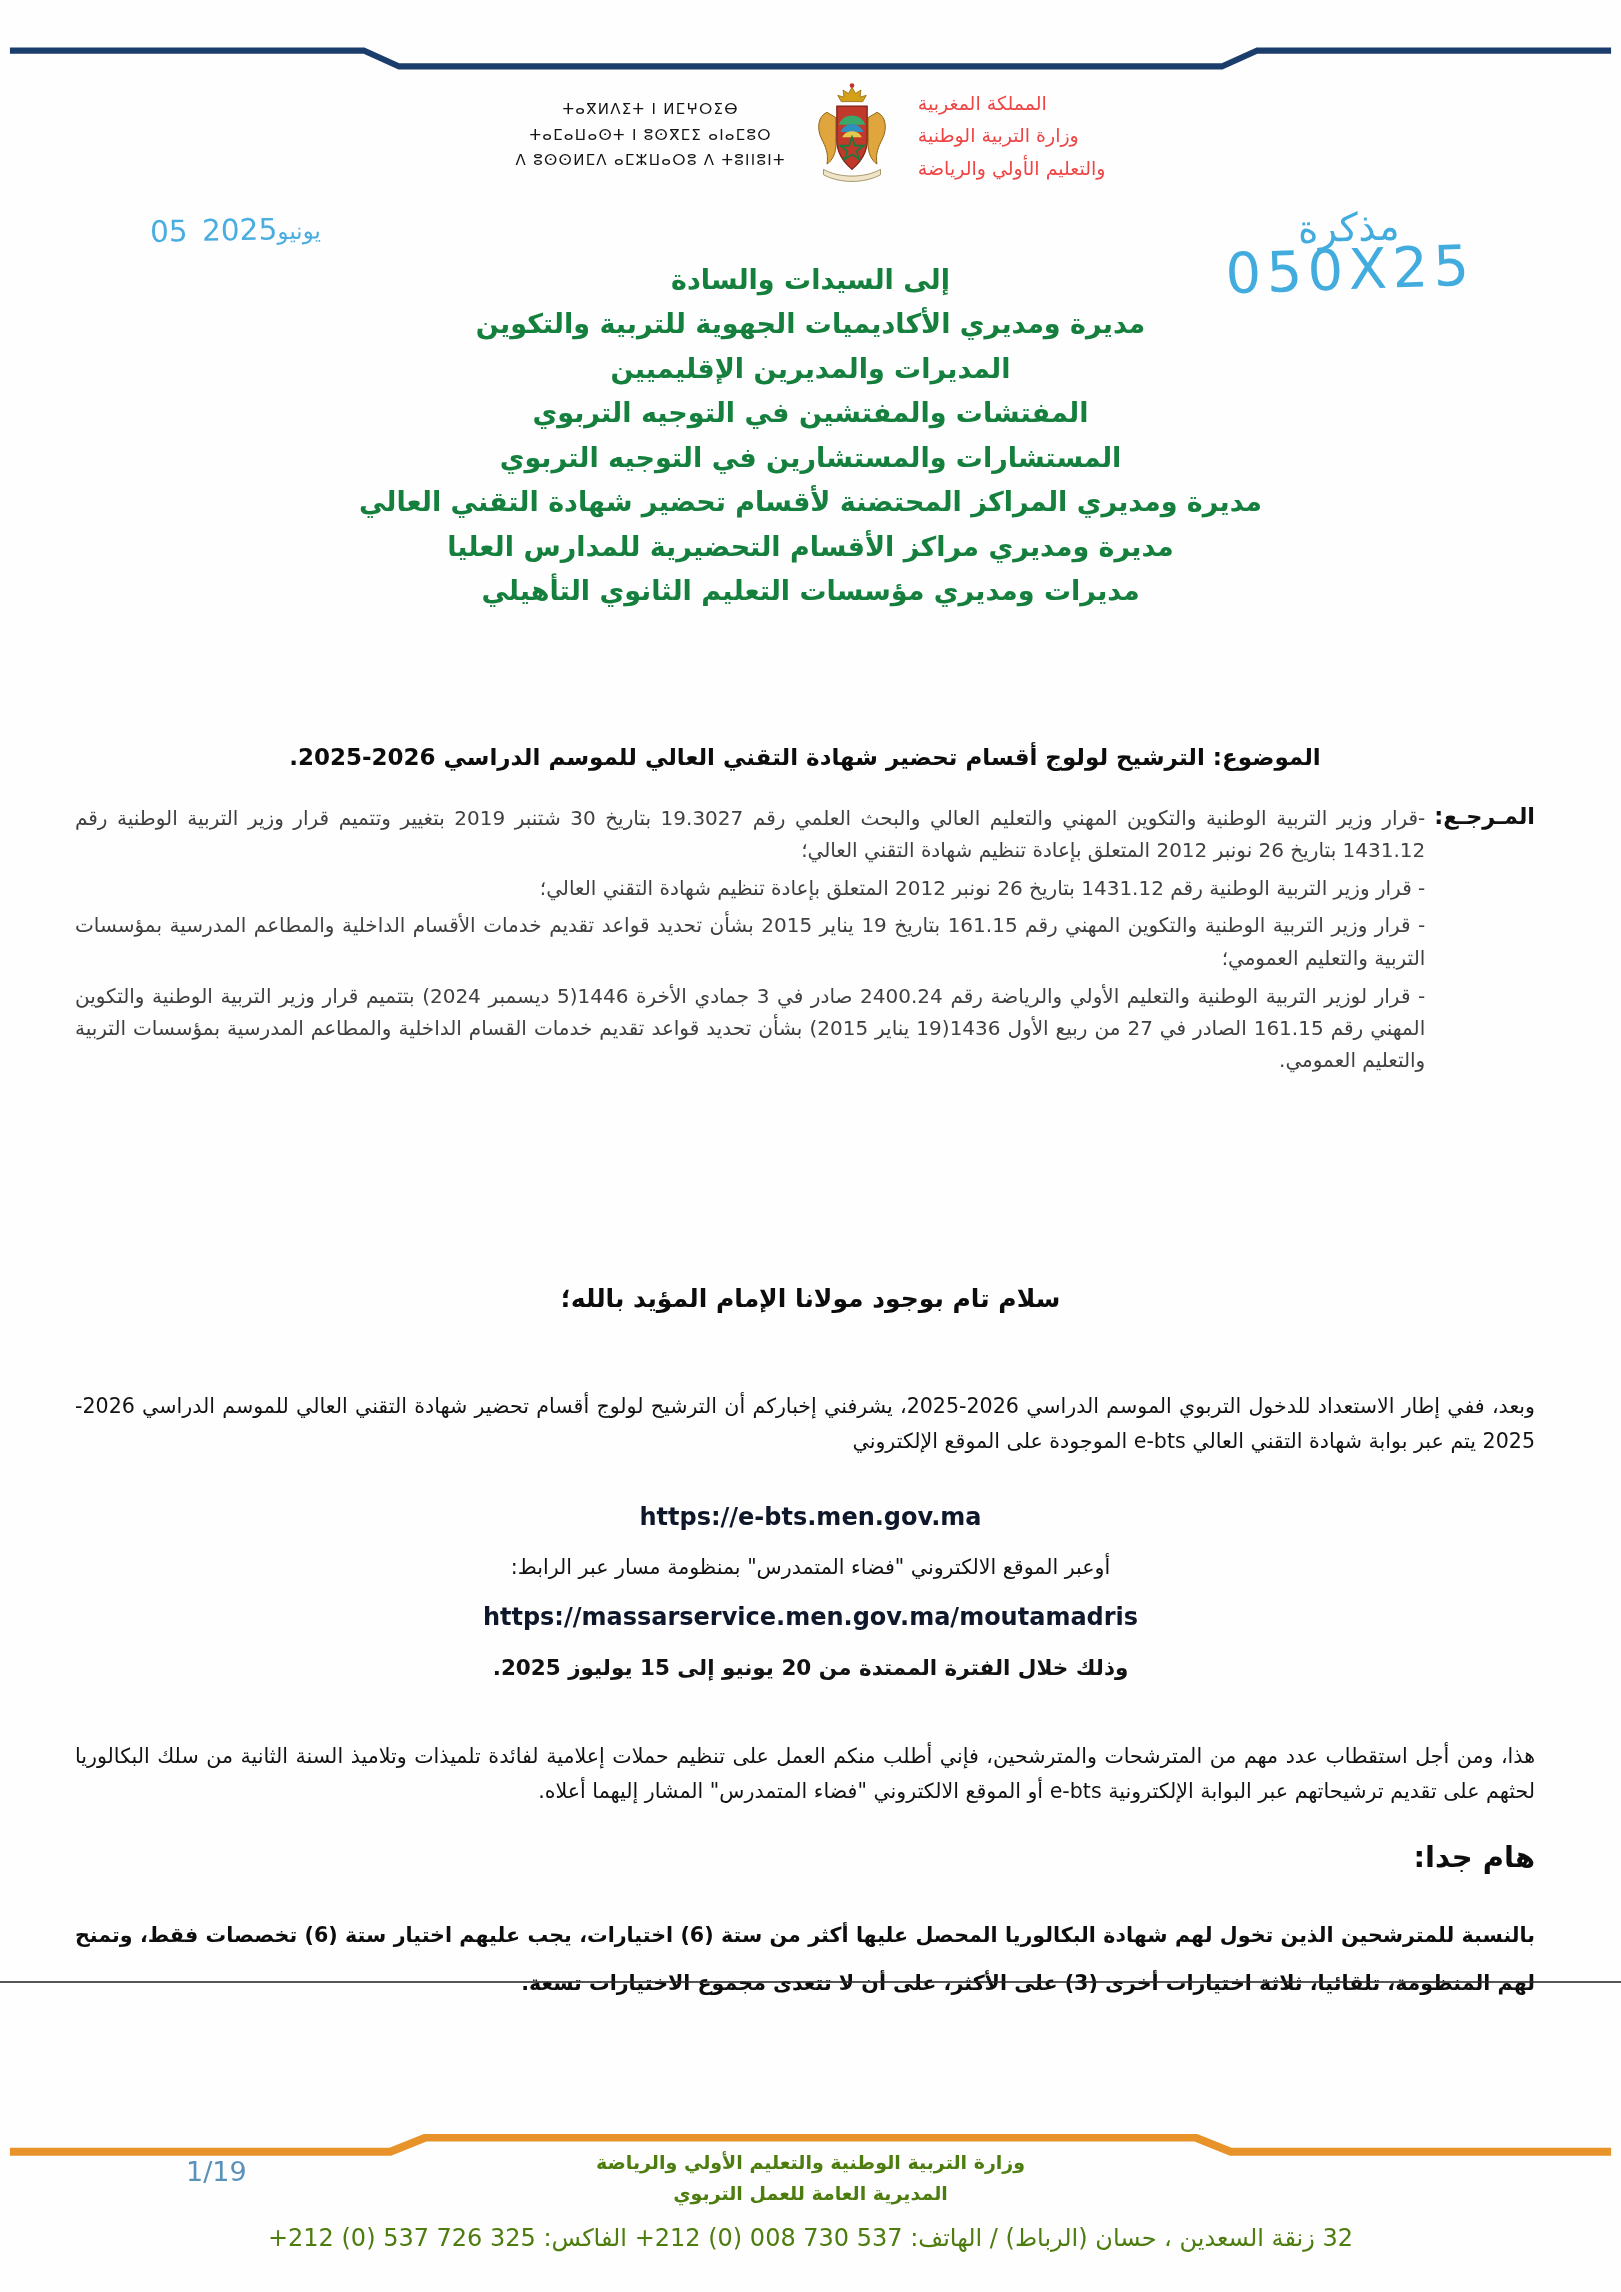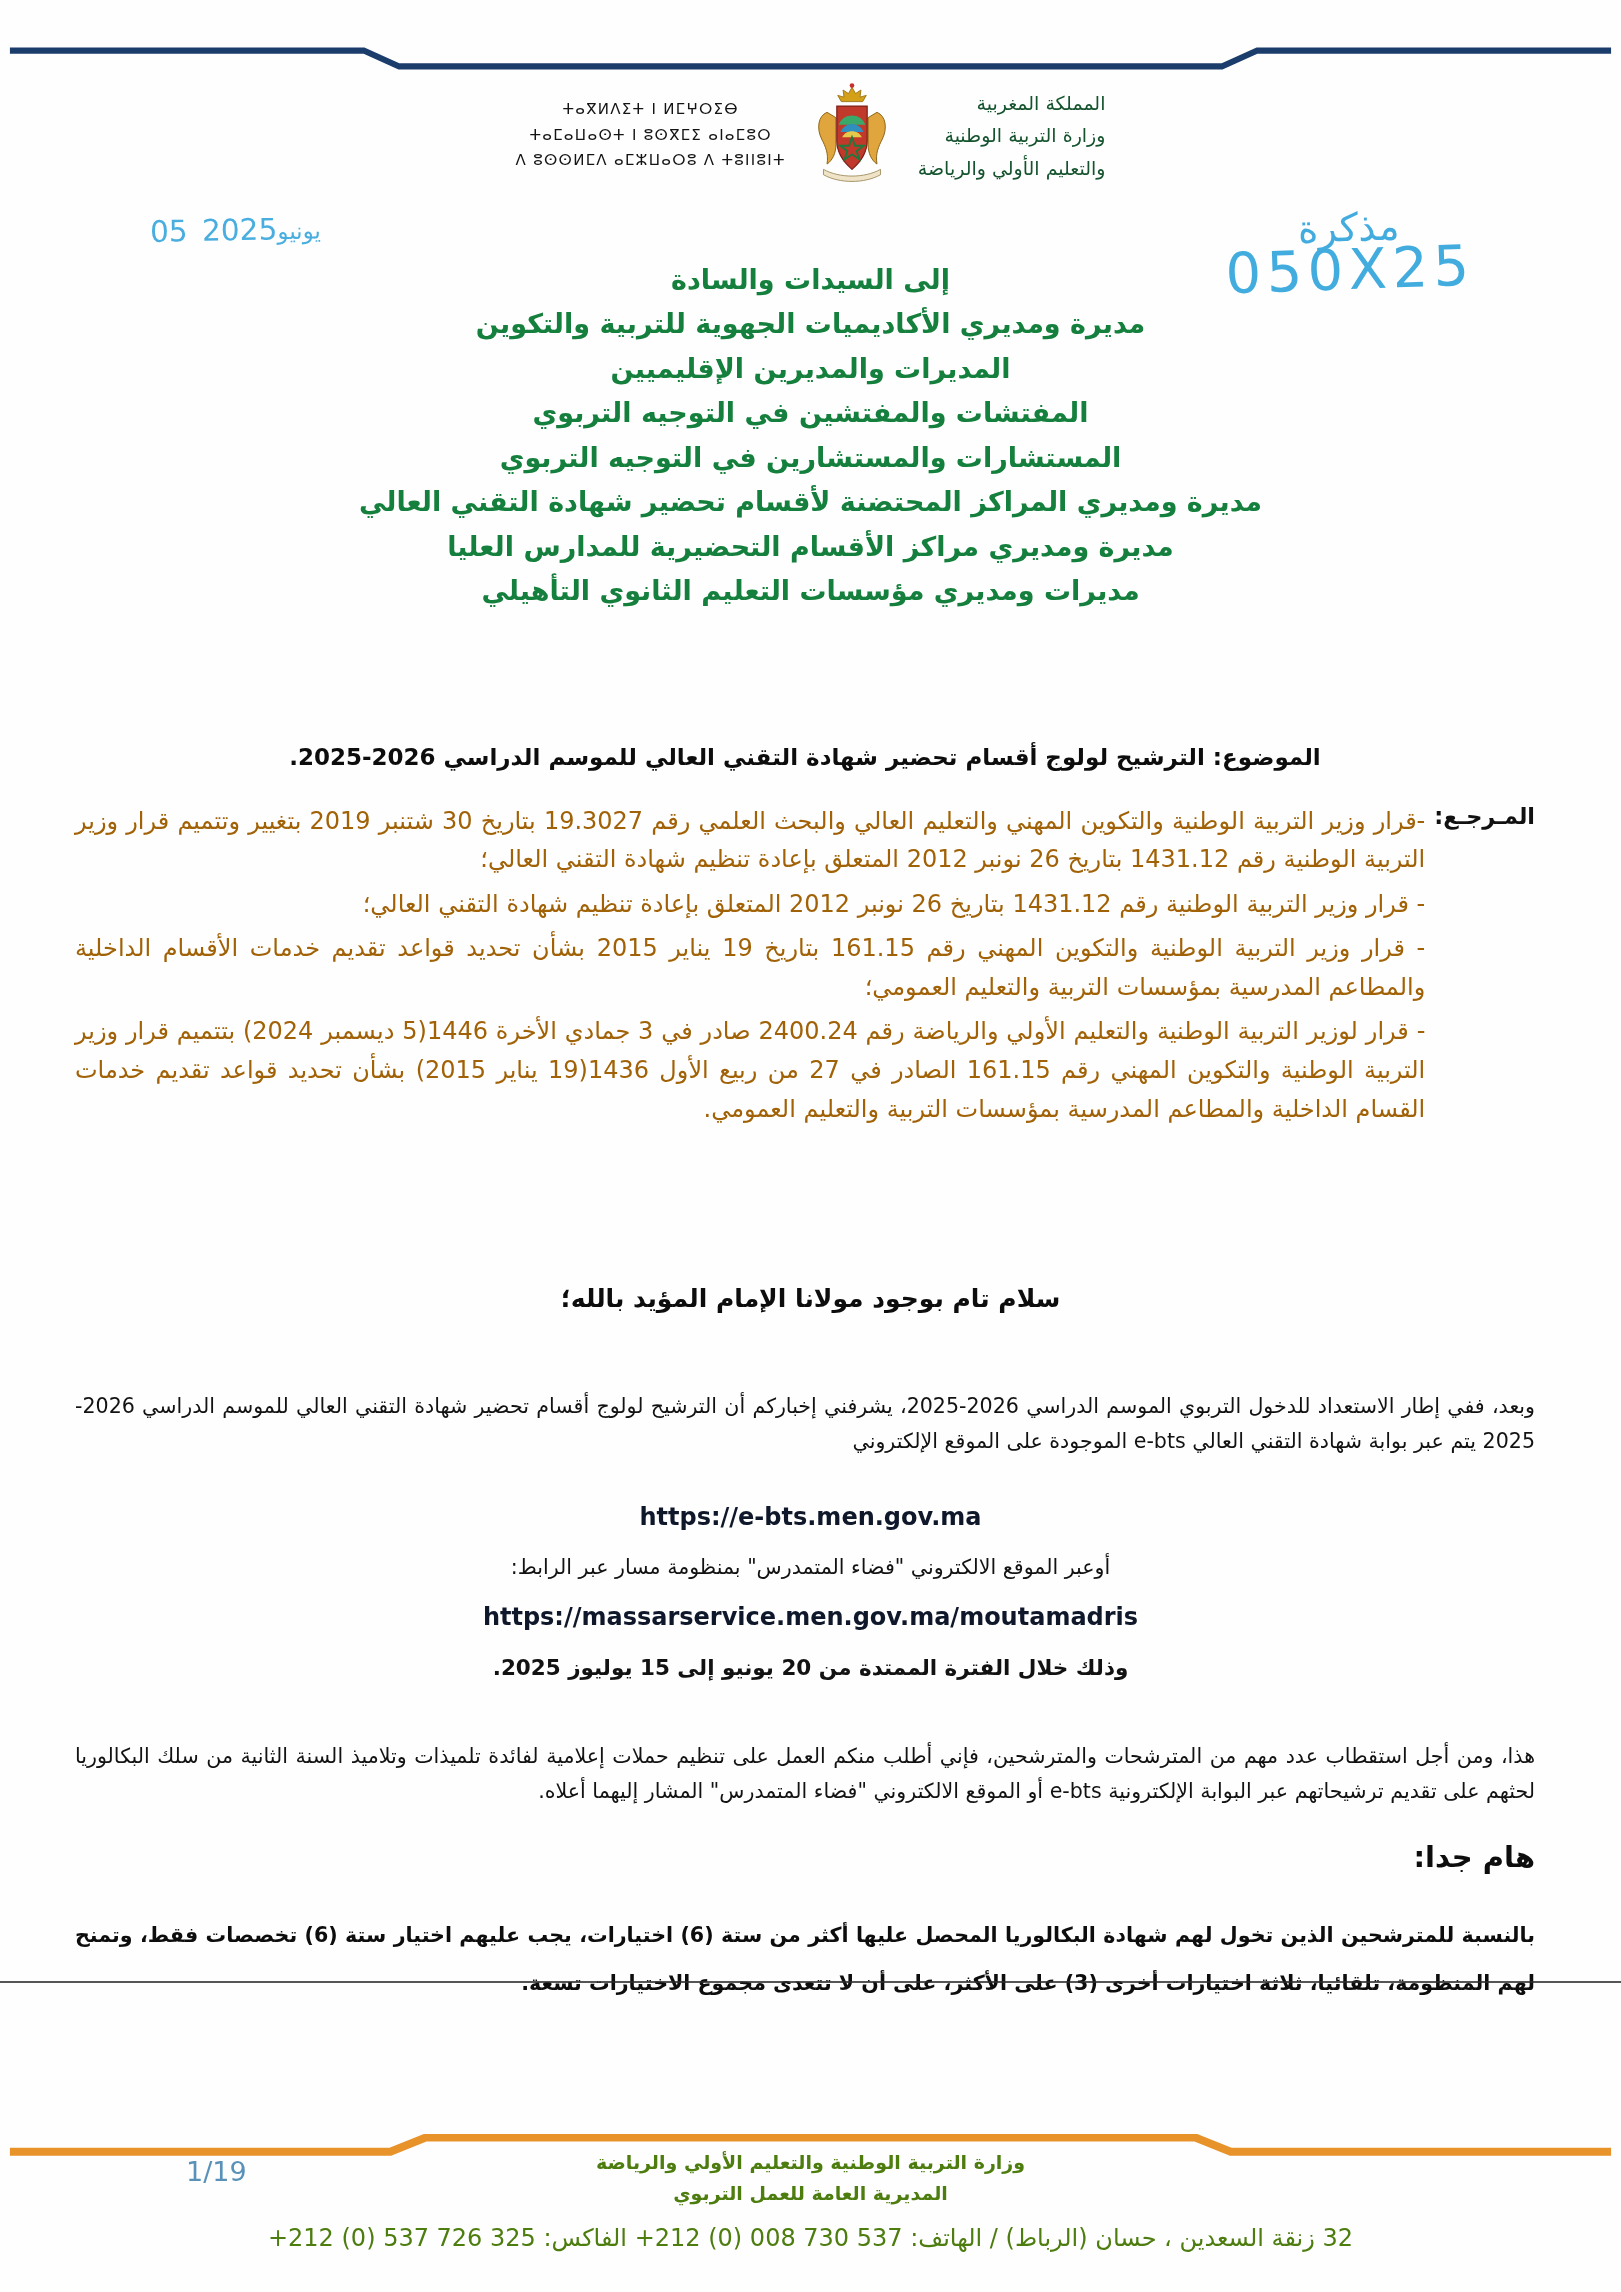--- a/index.html
+++ b/index.html
@@ -41,25 +41,25 @@
   }
   .header-inner {
     display: flex;
     flex-direction: row;
     align-items: center;
     justify-content: center;
     gap: 23px;
     direction: rtl;
   }
   .ministry-ar {
-    text-align: right;
+    text-align: left;
     font-family: "DejaVu Sans", sans-serif;
     font-size: 19px;
     line-height: 1.62;
-    color: #14532d;
+    color: #ef4444;
     letter-spacing: 0.9px;
     white-space: nowrap;
   }
   .ministry-ar div { padding: 0.9px 0; }
   .ministry-tif {
     text-align: center;
     font-family: "DejaVu Sans", sans-serif;
     font-size: 15px;
     line-height: 1.72;
     color: #141414;
@@ -162,24 +162,24 @@
     font-family: "DejaVu Sans", sans-serif;
     font-weight: bold;
     font-size: 22.4px;
     flex: 0 0 auto;
     padding-top: 1.8px;
     white-space: nowrap;
   }
   .refs-list {
     flex: 1 1 auto;
     font-family: "DejaVu Sans", sans-serif;
-    font-size: 24px;
+    font-size: 20px;
     line-height: 1.62;
     text-align: justify;
-    color: #a16207;
+    color: #404040;
   }
   .refs-list .ref-item { margin-bottom: 5.4px; }
   .refs-list .ref-item:first-child { text-indent: 0; }
 
   
   .greeting {
     position: absolute;
     top: 1284px;
     left: 0;
     width: 1621px;

